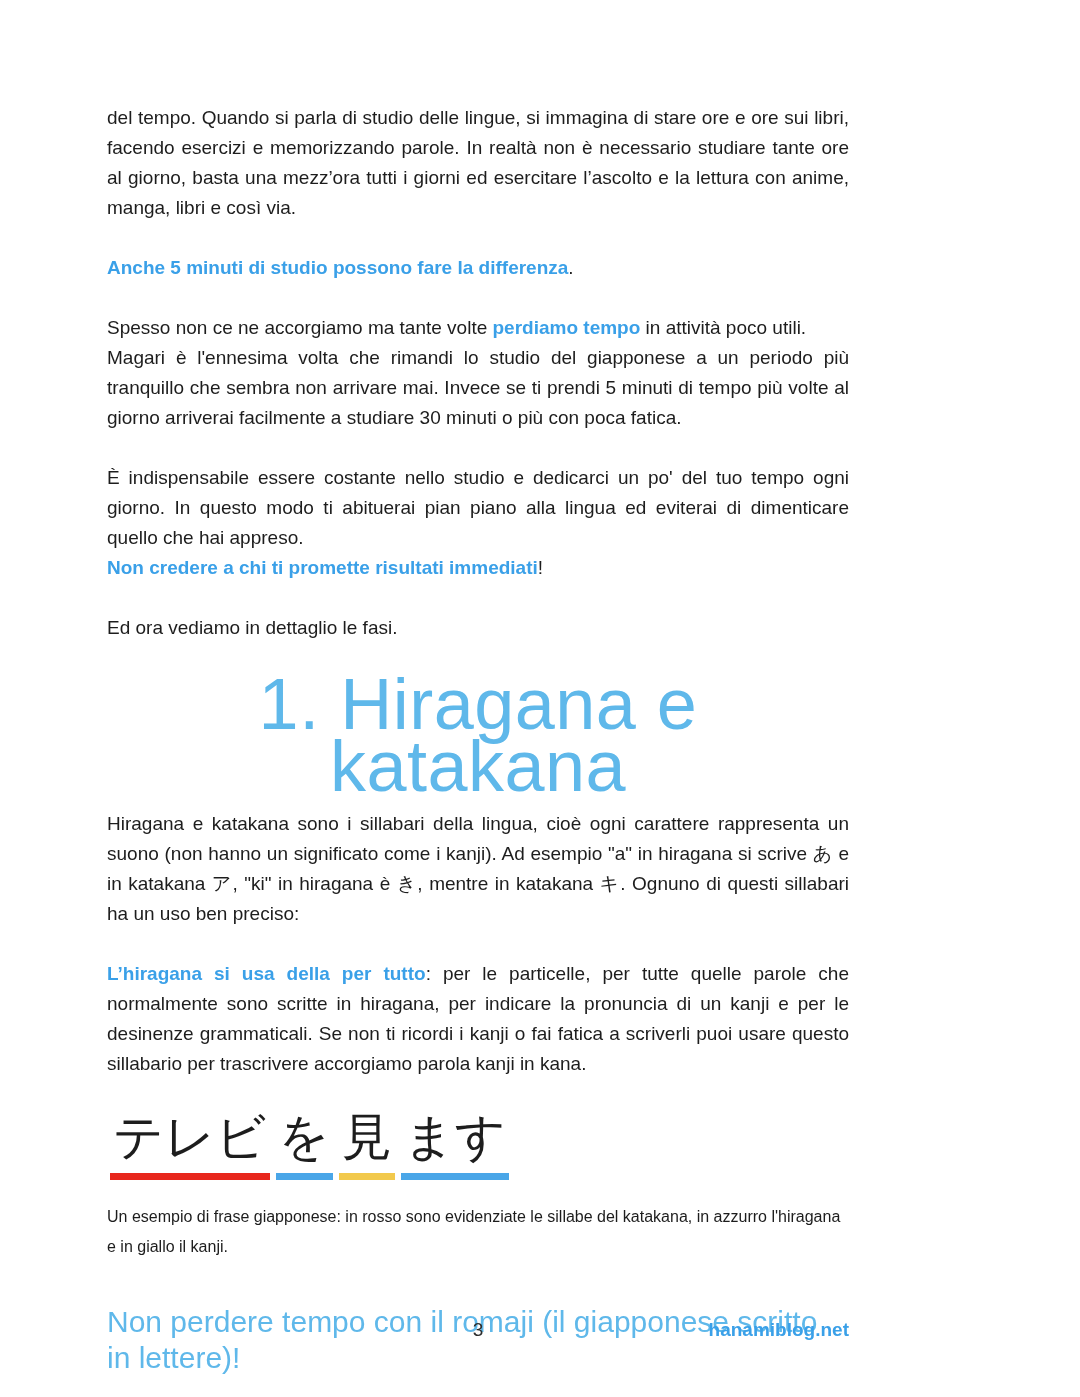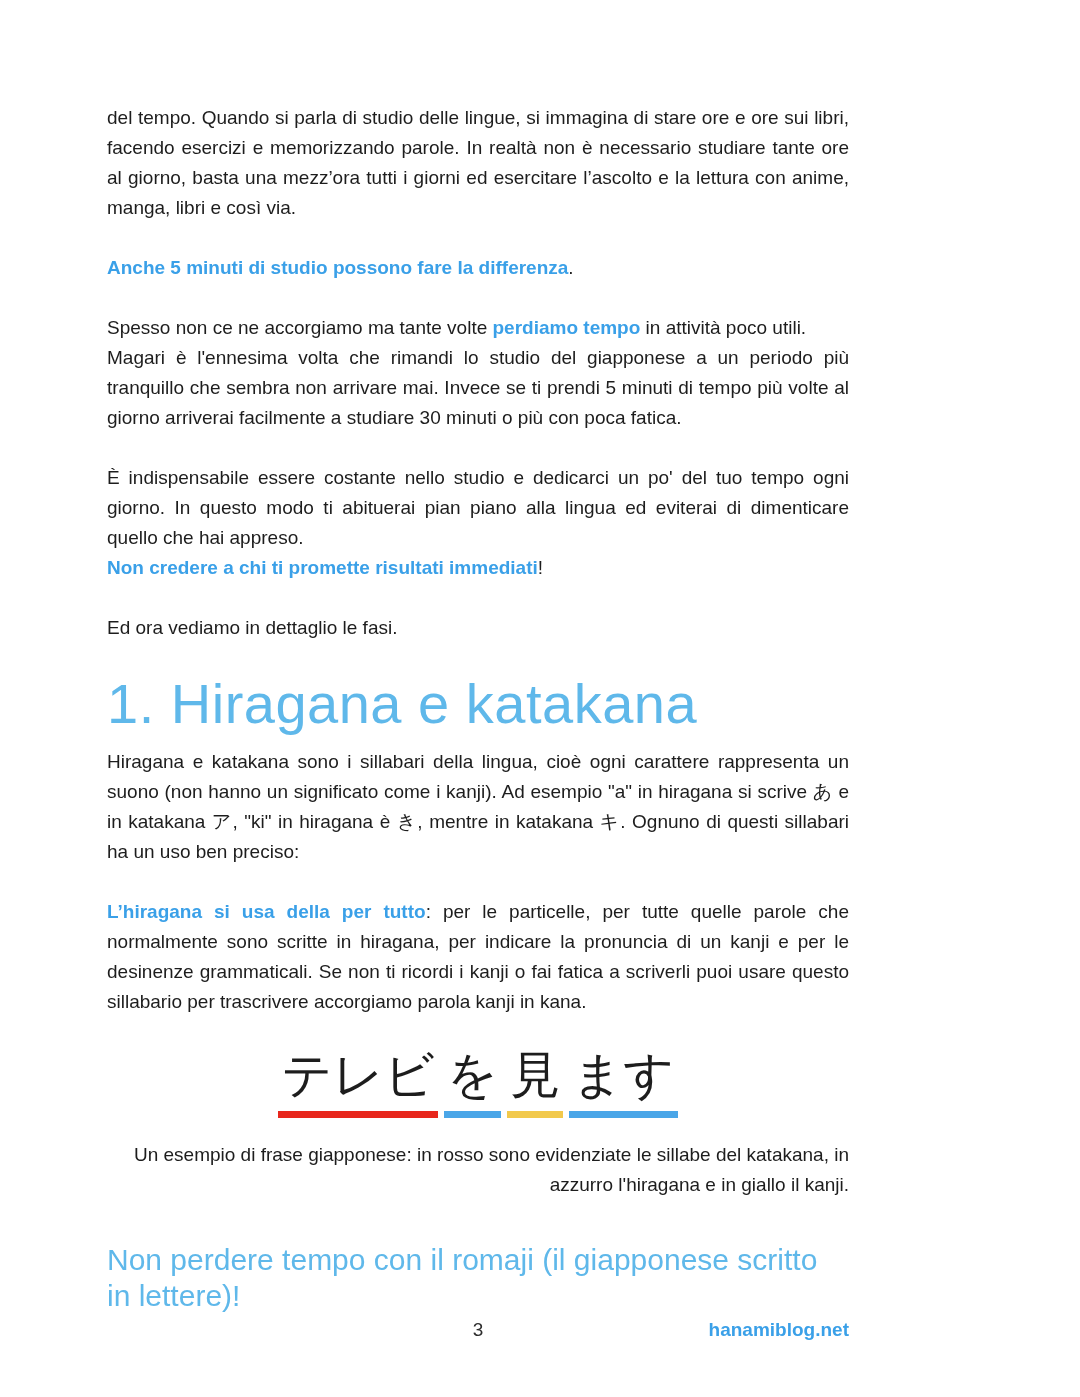--- a/index.html
+++ b/index.html
@@ -22,56 +22,57 @@
     text-align: justify;
     margin-bottom: 30px;
   }
   .accent {
     color: var(--accent-blue);
     font-weight: bold;
   }
   .section-heading {
     font-family: "Liberation Sans", sans-serif;
     font-weight: 300;
-    font-size: 56px;
+    font-size: 72px;
     line-height: 62px;
     color: var(--heading-blue);
     letter-spacing: 0.5px;
     margin: 24px 0 12px 0;
+    text-align: center;
   }
   .sub-heading {
     font-family: "Liberation Sans", sans-serif;
     font-weight: 300;
     font-size: 30px;
     line-height: 36px;
     color: var(--heading-blue);
     margin: 42px 0 20px 0;
   }
   .jp-example {
-    text-align: center;
+    text-align: left;
     margin: 22px 0 22px 0;
     white-space: nowrap;
   }
   .jp-seg {
     display: inline-block;
     font-family: "DejaVu Sans", sans-serif;
     font-size: 50px;
     line-height: 56px;
     color: #1d1d1d;
     padding: 0 3px 8px 3px;
     margin: 0 3px;
     border-bottom: 7px solid transparent;
   }
   .jp-seg.katakana { border-bottom-color: var(--katakana-red); }
   .jp-seg.hiragana { border-bottom-color: var(--hiragana-azure); }
   .jp-seg.kanji    { border-bottom-color: var(--kanji-yellow); }
   .caption {
-    font-size: 19px;
+    font-size: 16px;
     line-height: 30px;
-    text-align: right;
+    text-align: left;
     margin: 0 auto 34px auto;
     max-width: 866px;
   }
   .footer {
     position: absolute;
     left: 107px; right: 107px; bottom: 52px;
     height: 26px;
     font-size: 19px;
   }
   .footer .page-num {

